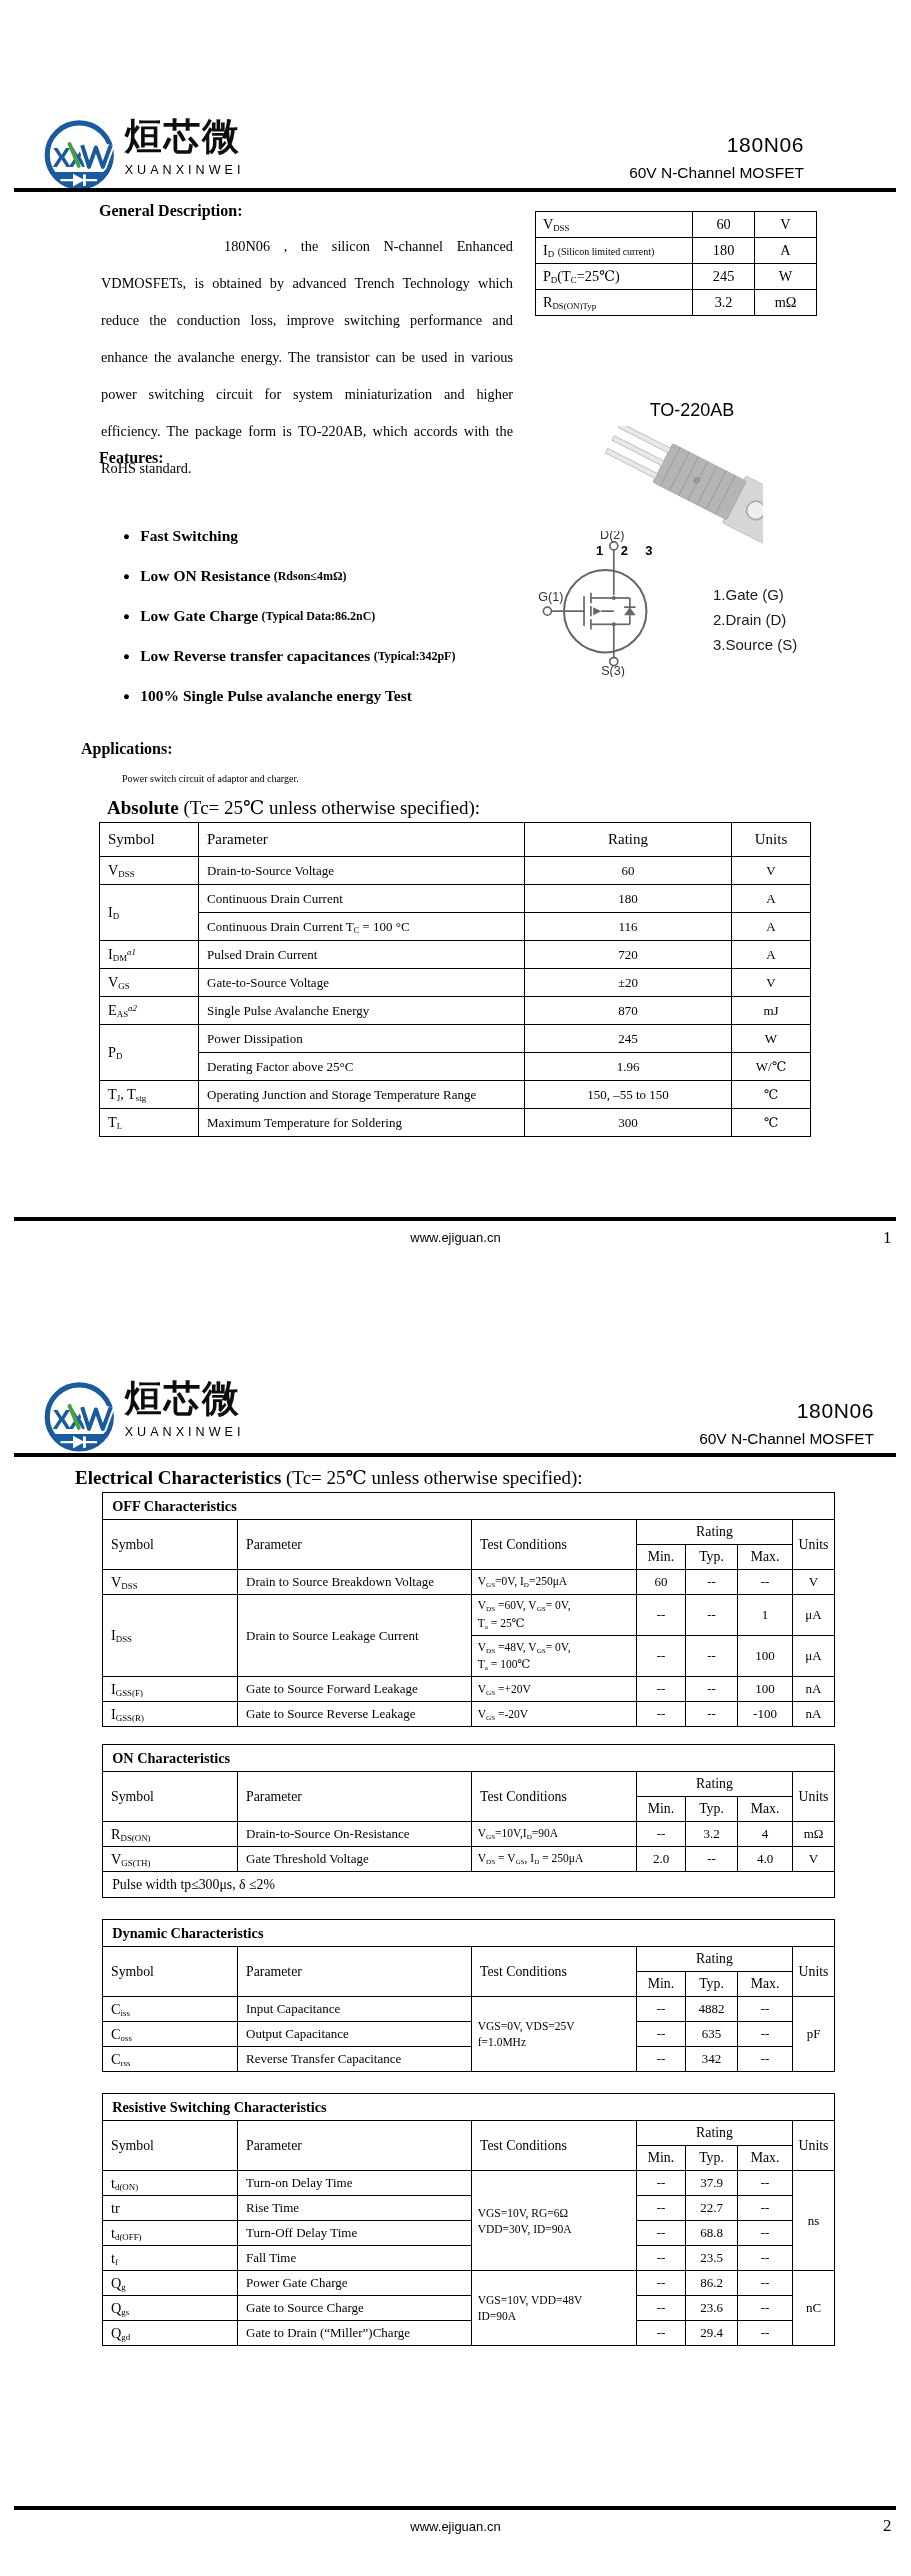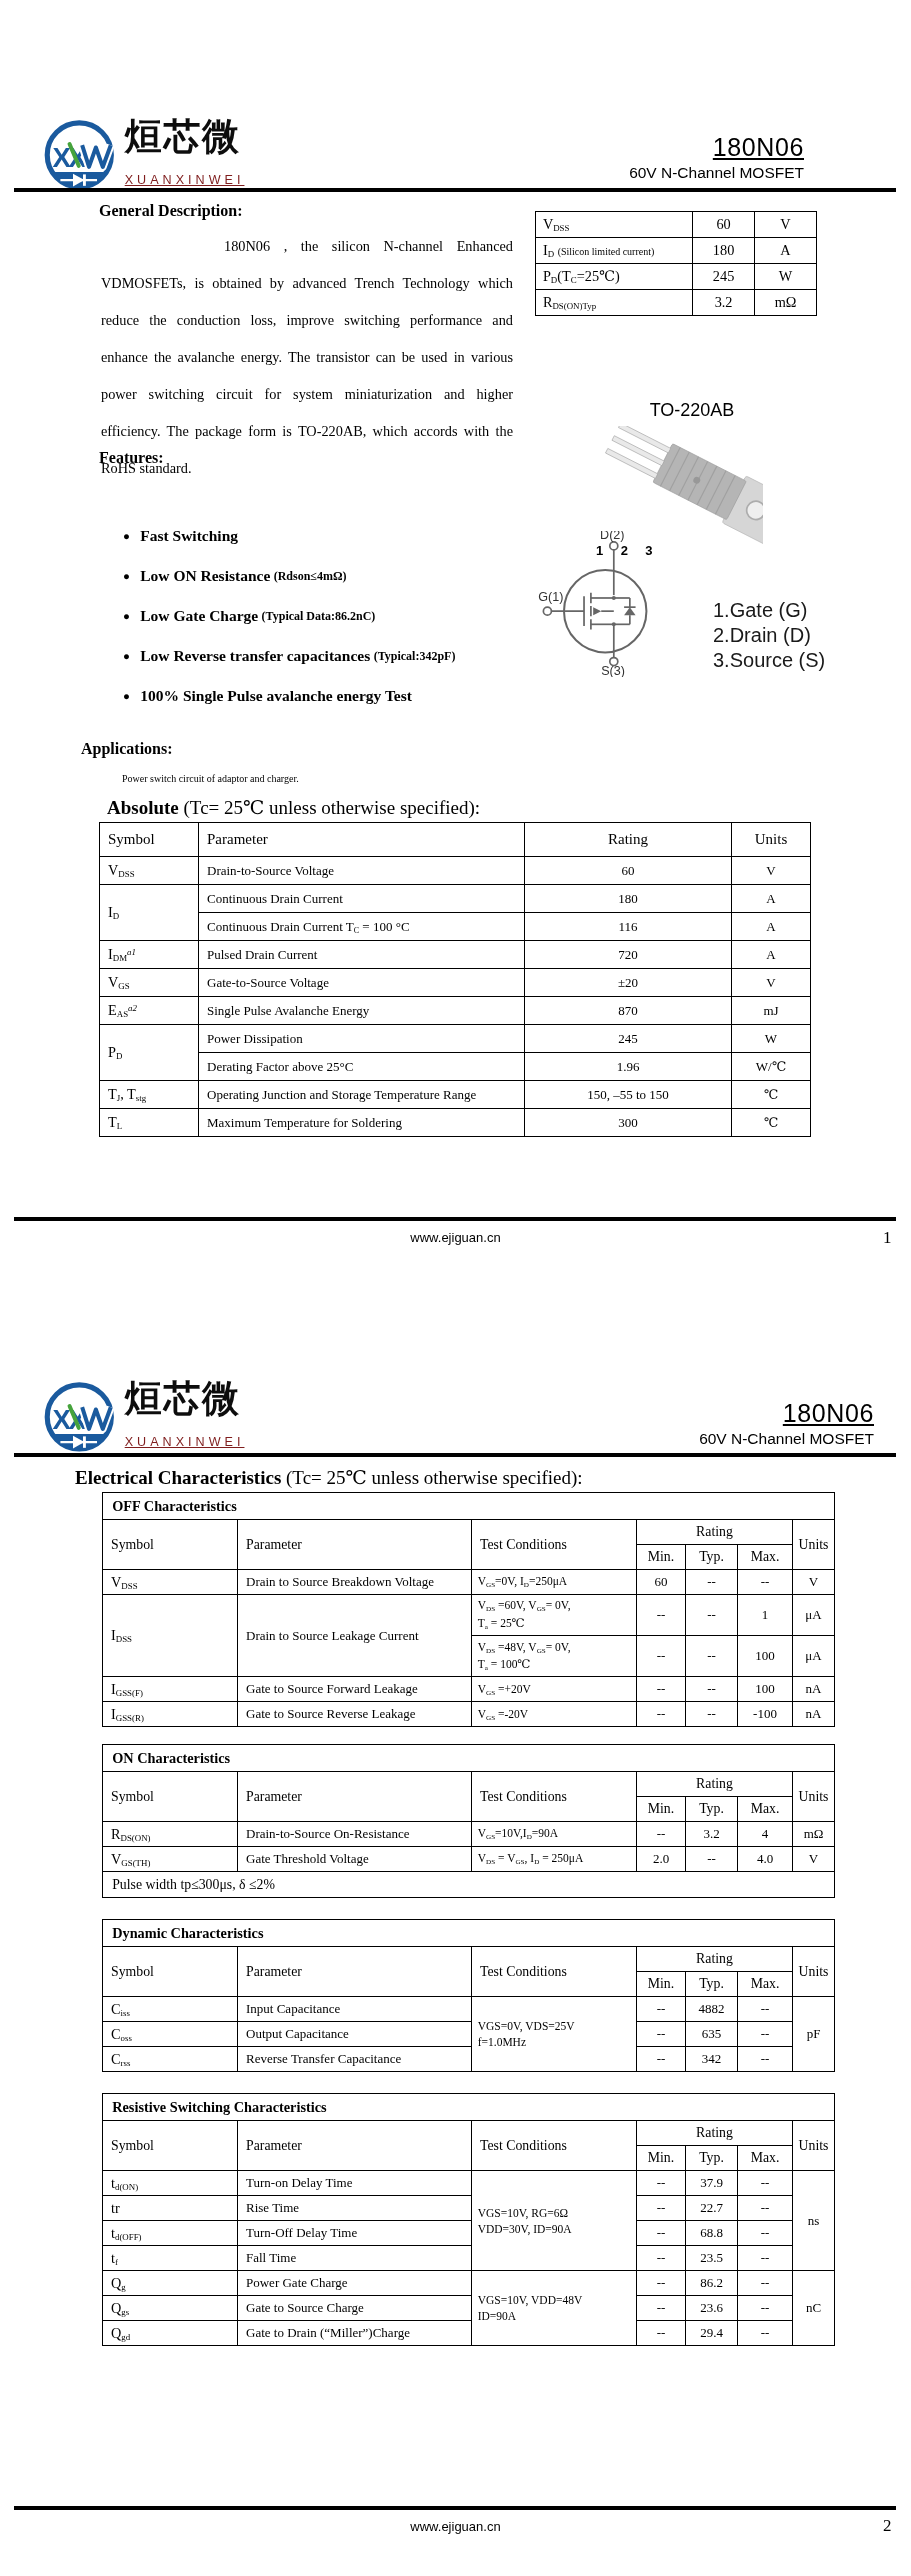--- a/index.html
+++ b/index.html
@@ -13,24 +13,24 @@
   sub{font-size:62%;vertical-align:-0.25em;}
   sup{font-size:62%;vertical-align:0.5em;font-style:italic;}
   .sm{font-size:70%;}
 
   
   .logo{display:flex;align-items:flex-start;}
   .logo-text{margin-left:5.7px;margin-top:5.7px;}
   .logo-cn{font-size:37px;font-weight:bold;line-height:1.05;color:#0d0d0d;letter-spacing:1.7px;
            font-family:"Liberation Sans","DejaVu Sans",sans-serif;}
   .logo-en{font-family:"Liberation Sans","DejaVu Sans",sans-serif;font-size:12.6px;
-           letter-spacing:4px;color:#7f1d1d;margin-top:16px;text-decoration:underline;}
-
-  
-  .pn{font-size:25px;letter-spacing:0.6px;text-decoration:underline;}
+           letter-spacing:4px;color:#000000;margin-top:6px;}
+
+  
+  .pn{font-size:21px;letter-spacing:0.6px;}
   .subn{font-size:15.5px;}
   .hrule{position:absolute;left:14.3px;width:882px;height:4px;background:#000;}
   .furl{position:absolute;left:0;width:911px;text-align:center;font-size:13px;}
   .fpage{position:absolute;font-size:17px;}
 
   
   .h-bold{font-weight:bold;font-size:16px;}
   .desc-p{width:412px;font-size:14.3px;line-height:37px;text-align:justify;text-indent:123px;}
   .apps-p{font-size:10px;}
   .sec-h{font-size:19px;}
@@ -68,21 +68,21 @@
   .elec .title-cell{font-weight:bold;font-size:14.3px;text-align:left;padding:4.6px 9.2px;margin-top:27px;}
   .elec th{font-size:13.8px;}
   .elec .l{text-align:left;padding:0 8px;}
   .elec td.sym{font-size:14.3px;}
   .elec td.cond{font-size:11.5px;line-height:1.4;padding:2.3px 5.7px;text-align:left;}
   .elec td.note{font-size:13.8px;padding:4.6px 9.2px;}
 
   
   .pkg-title{font-size:18px;text-align:center;}
   .pins{font-weight:bold;font-size:13px;letter-spacing:6.9px;}
-  .legend{font-size:20px;line-height:25px;color:#1a1a1a;margin-top:16px;}
+  .legend{font-size:15px;line-height:25px;color:#1a1a1a;}
 </style>
 </head>
 <body>
 
 <div>
 
   <div class="abs logo" style="left:43px;top:112px;">
     <svg width="76" height="87" viewBox="0 0 132 152">
       <circle cx="63" cy="75" r="56" fill="none" stroke="#1a5a9e" stroke-width="9"></circle>
       <path d="M16.5 105 A56 56 0 0 0 109.5 105 Z" fill="#1a5a9e"></path>

